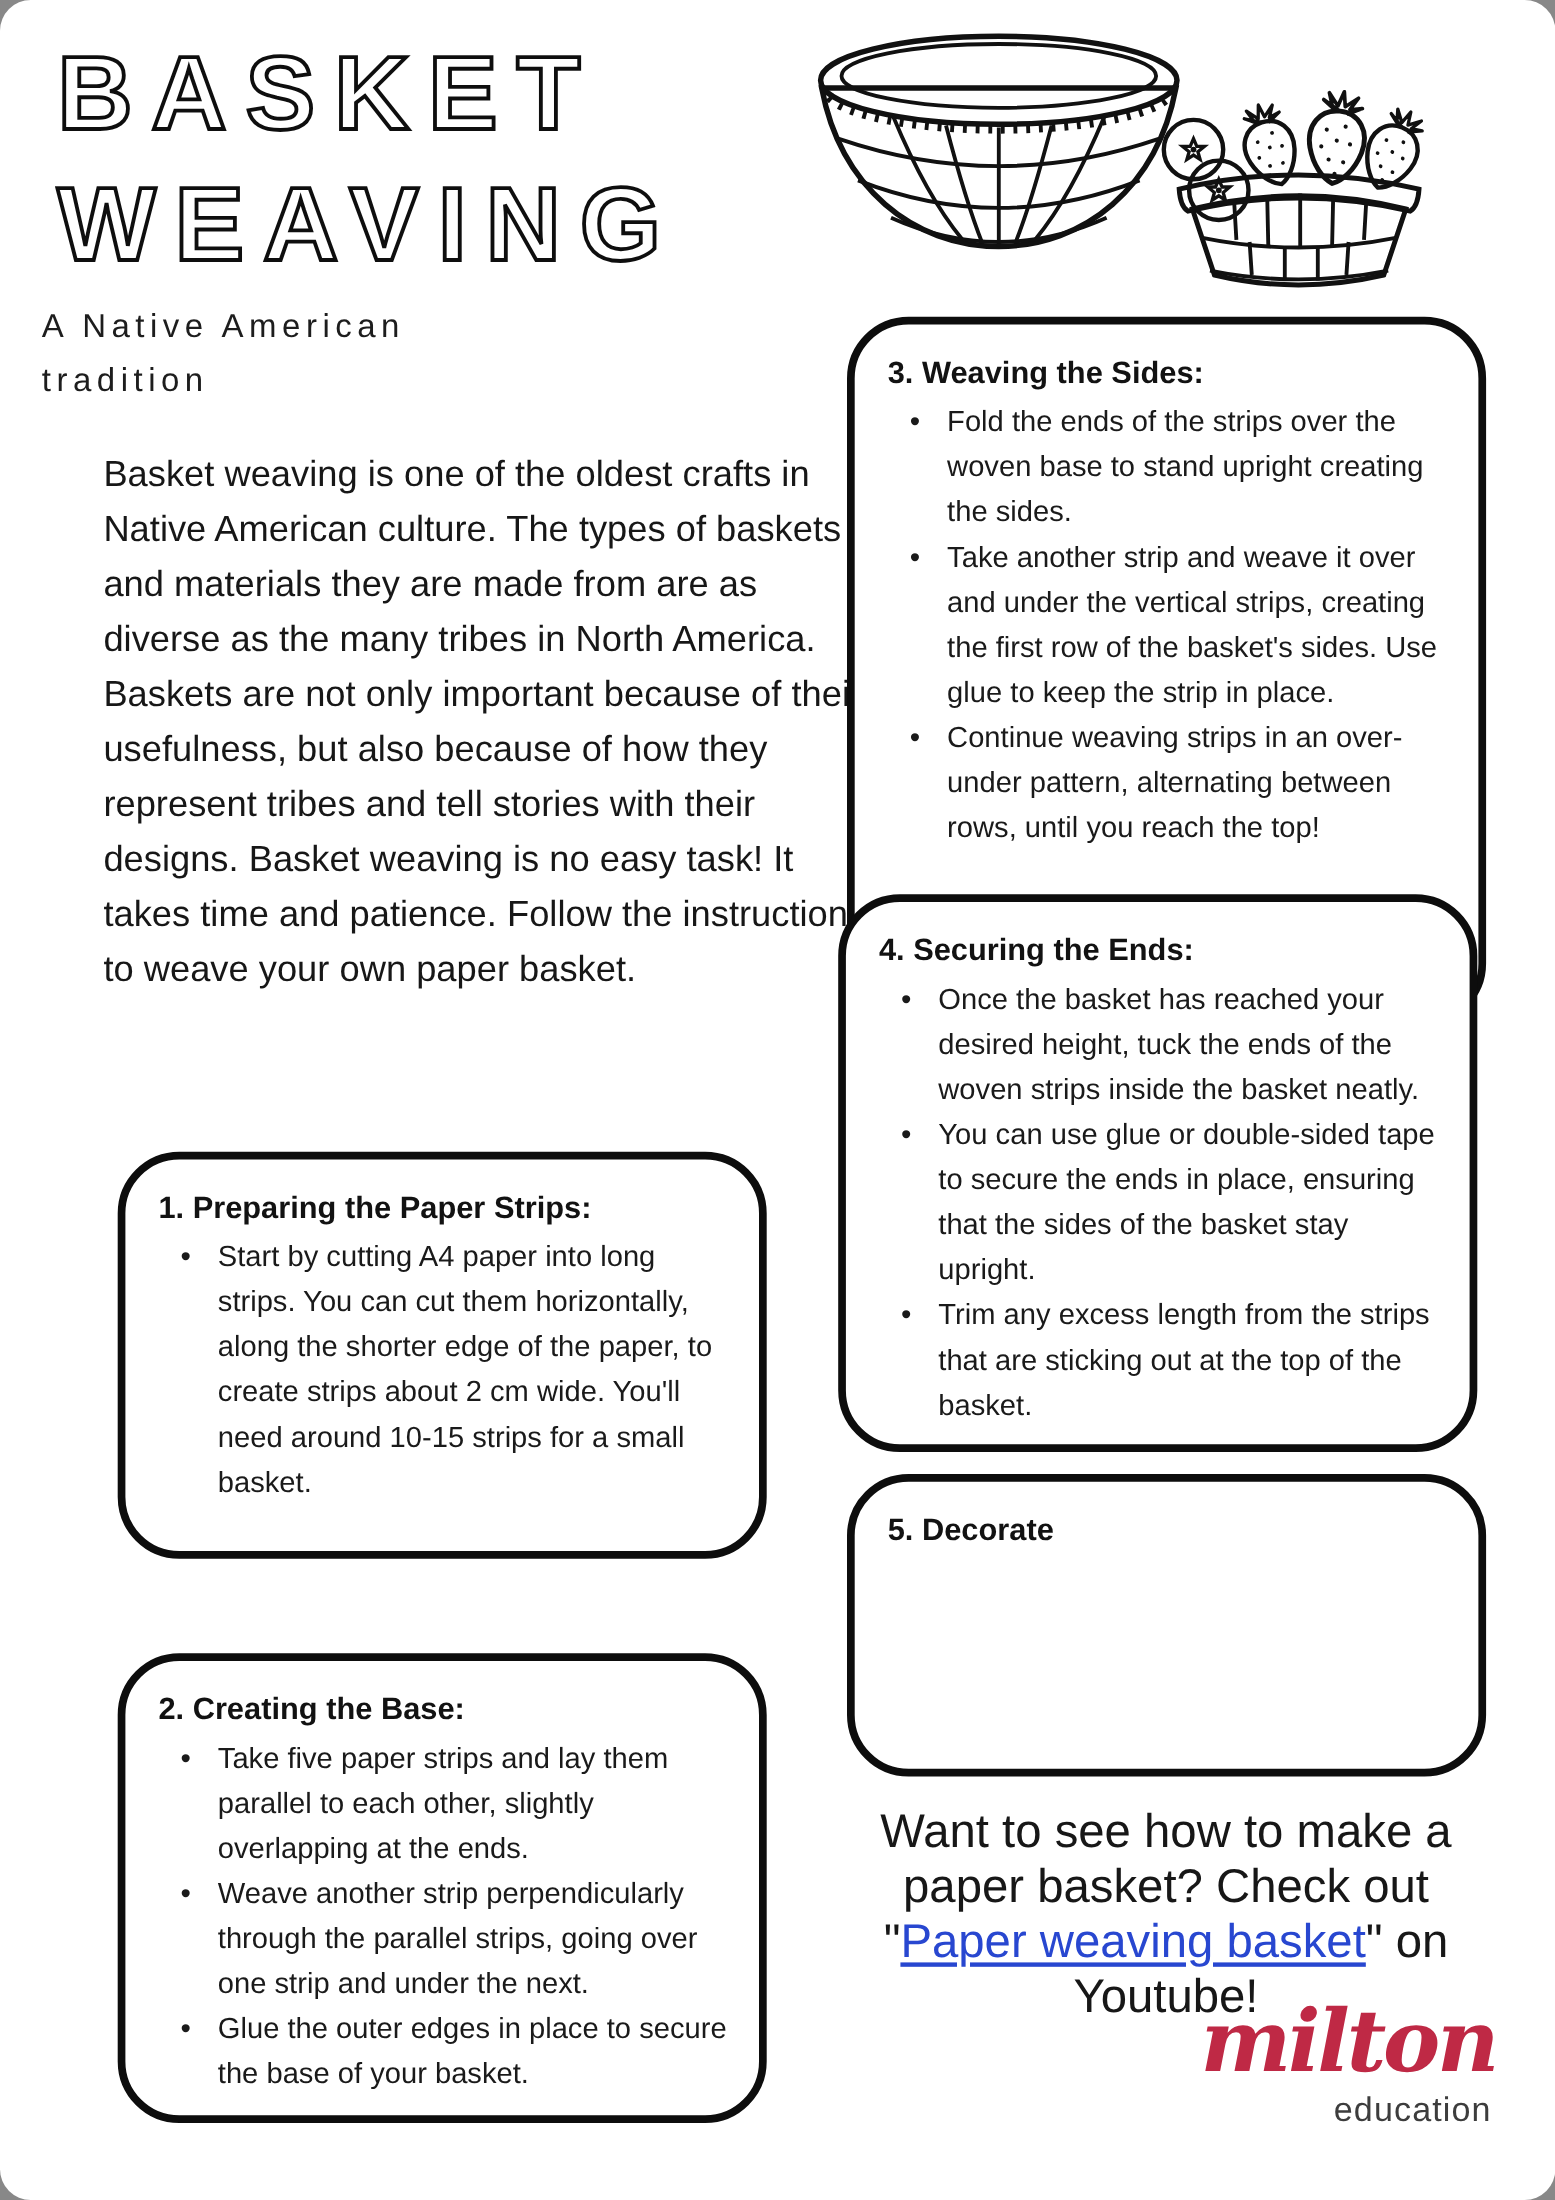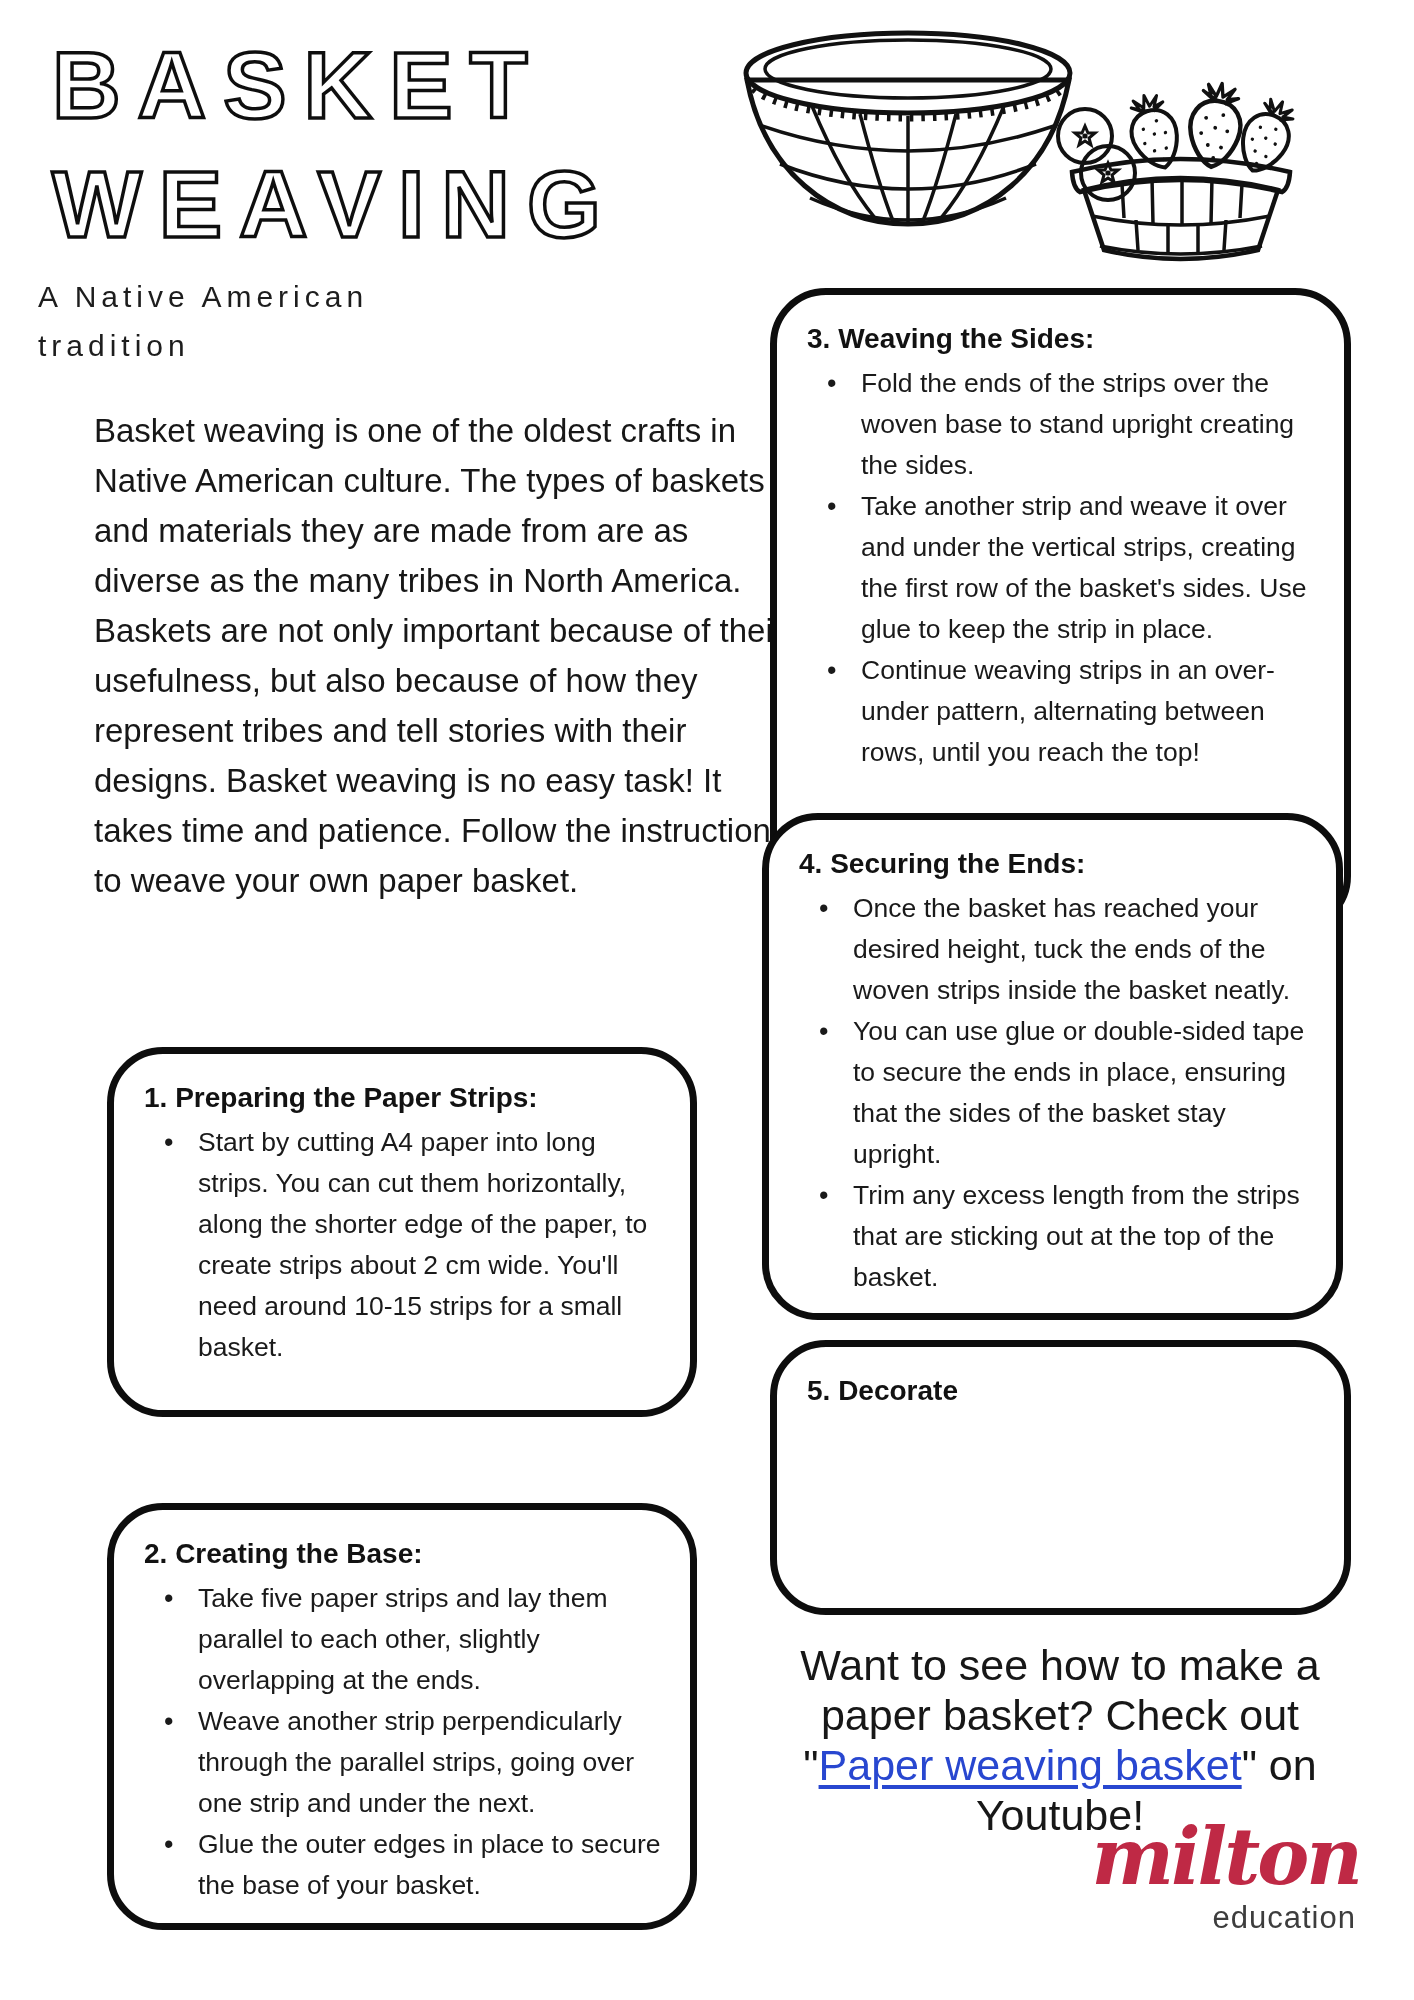--- a/index.html
+++ b/index.html
@@ -1,20 +1,21 @@
 <!DOCTYPE html>
 <html><head>
 <meta charset="utf-8">
 <style>
   * { margin:0; padding:0; box-sizing:border-box; }
   html,body { background:#888; }
   .page {
     position:relative; width:1414px; height:2000px; margin:0 auto;
     background:#ffffff; overflow:hidden; color:#161616;
     font-family:"Liberation Sans", sans-serif;
+    border-radius:28px;
   }
   .title {
     position:absolute; left:52px; top:26px;
     font-size:95px; font-weight:700; line-height:119px; letter-spacing:17px;
     color:#ffffff; -webkit-text-stroke:3.5px #0e0e0e;
     text-shadow:0 0 0 #fff;
   }
   .subtitle {
     position:absolute; left:38px; top:272px;
     font-size:30px; line-height:49px; letter-spacing:5px; color:#1d1d1d;

